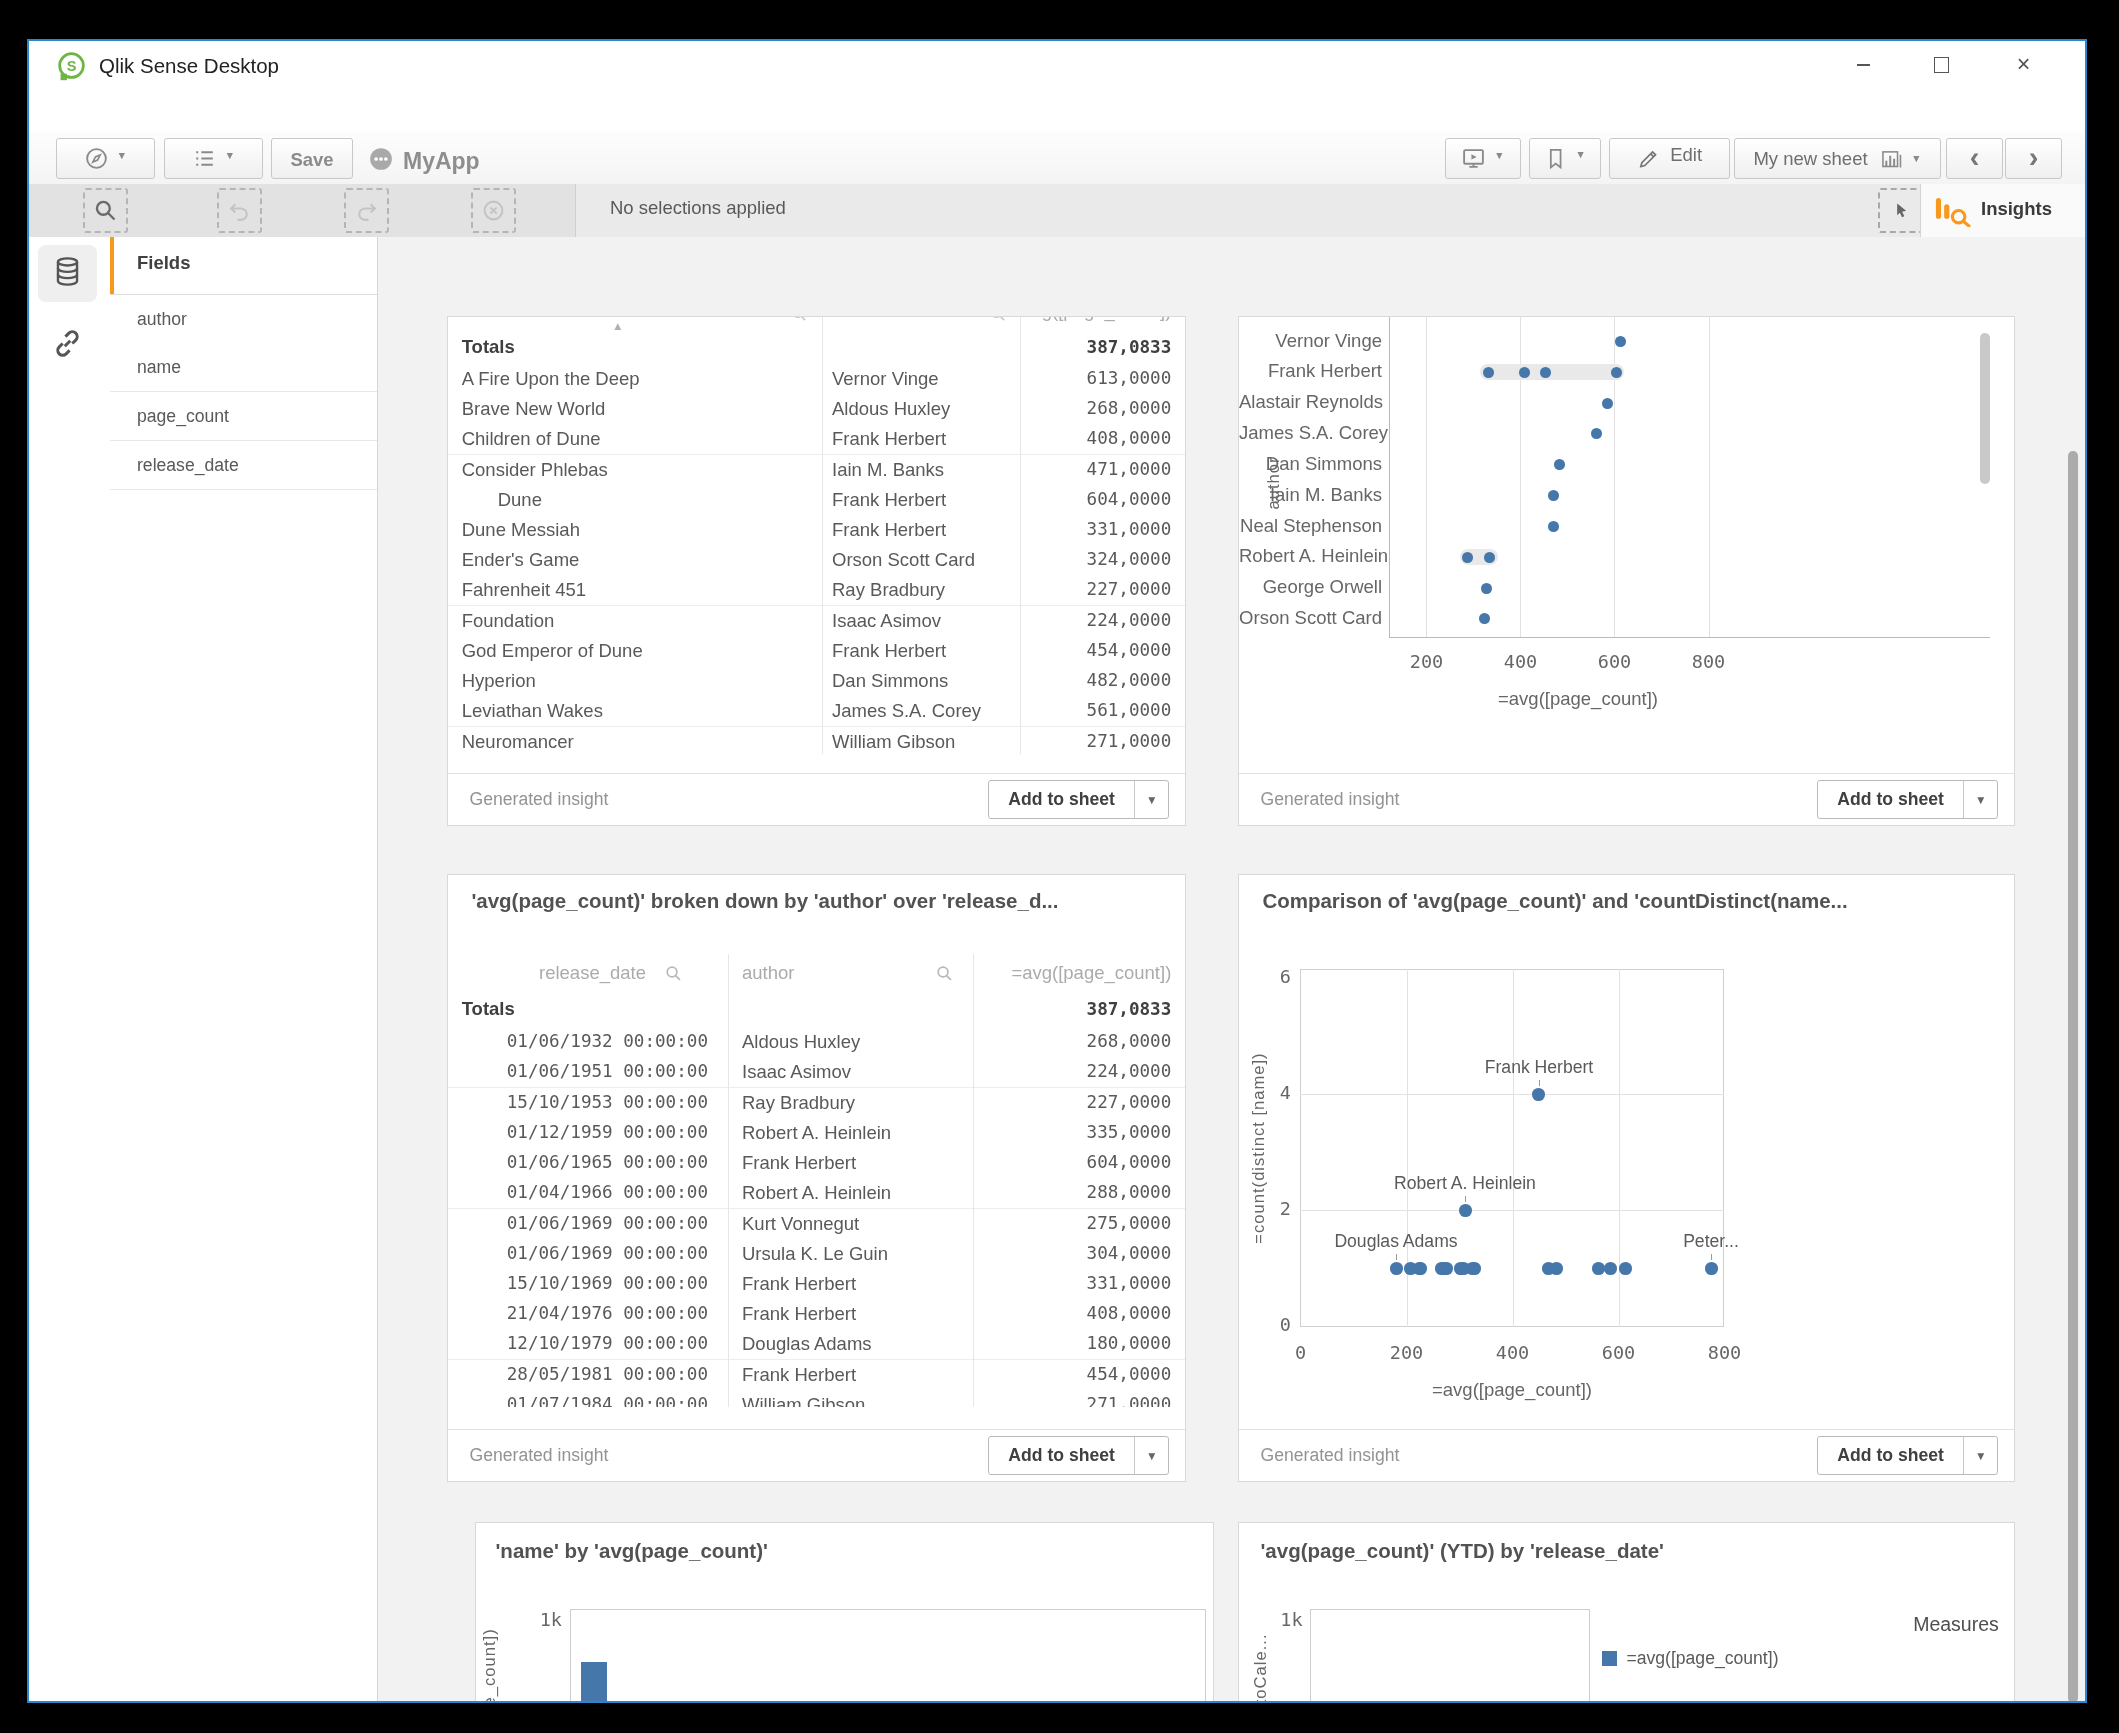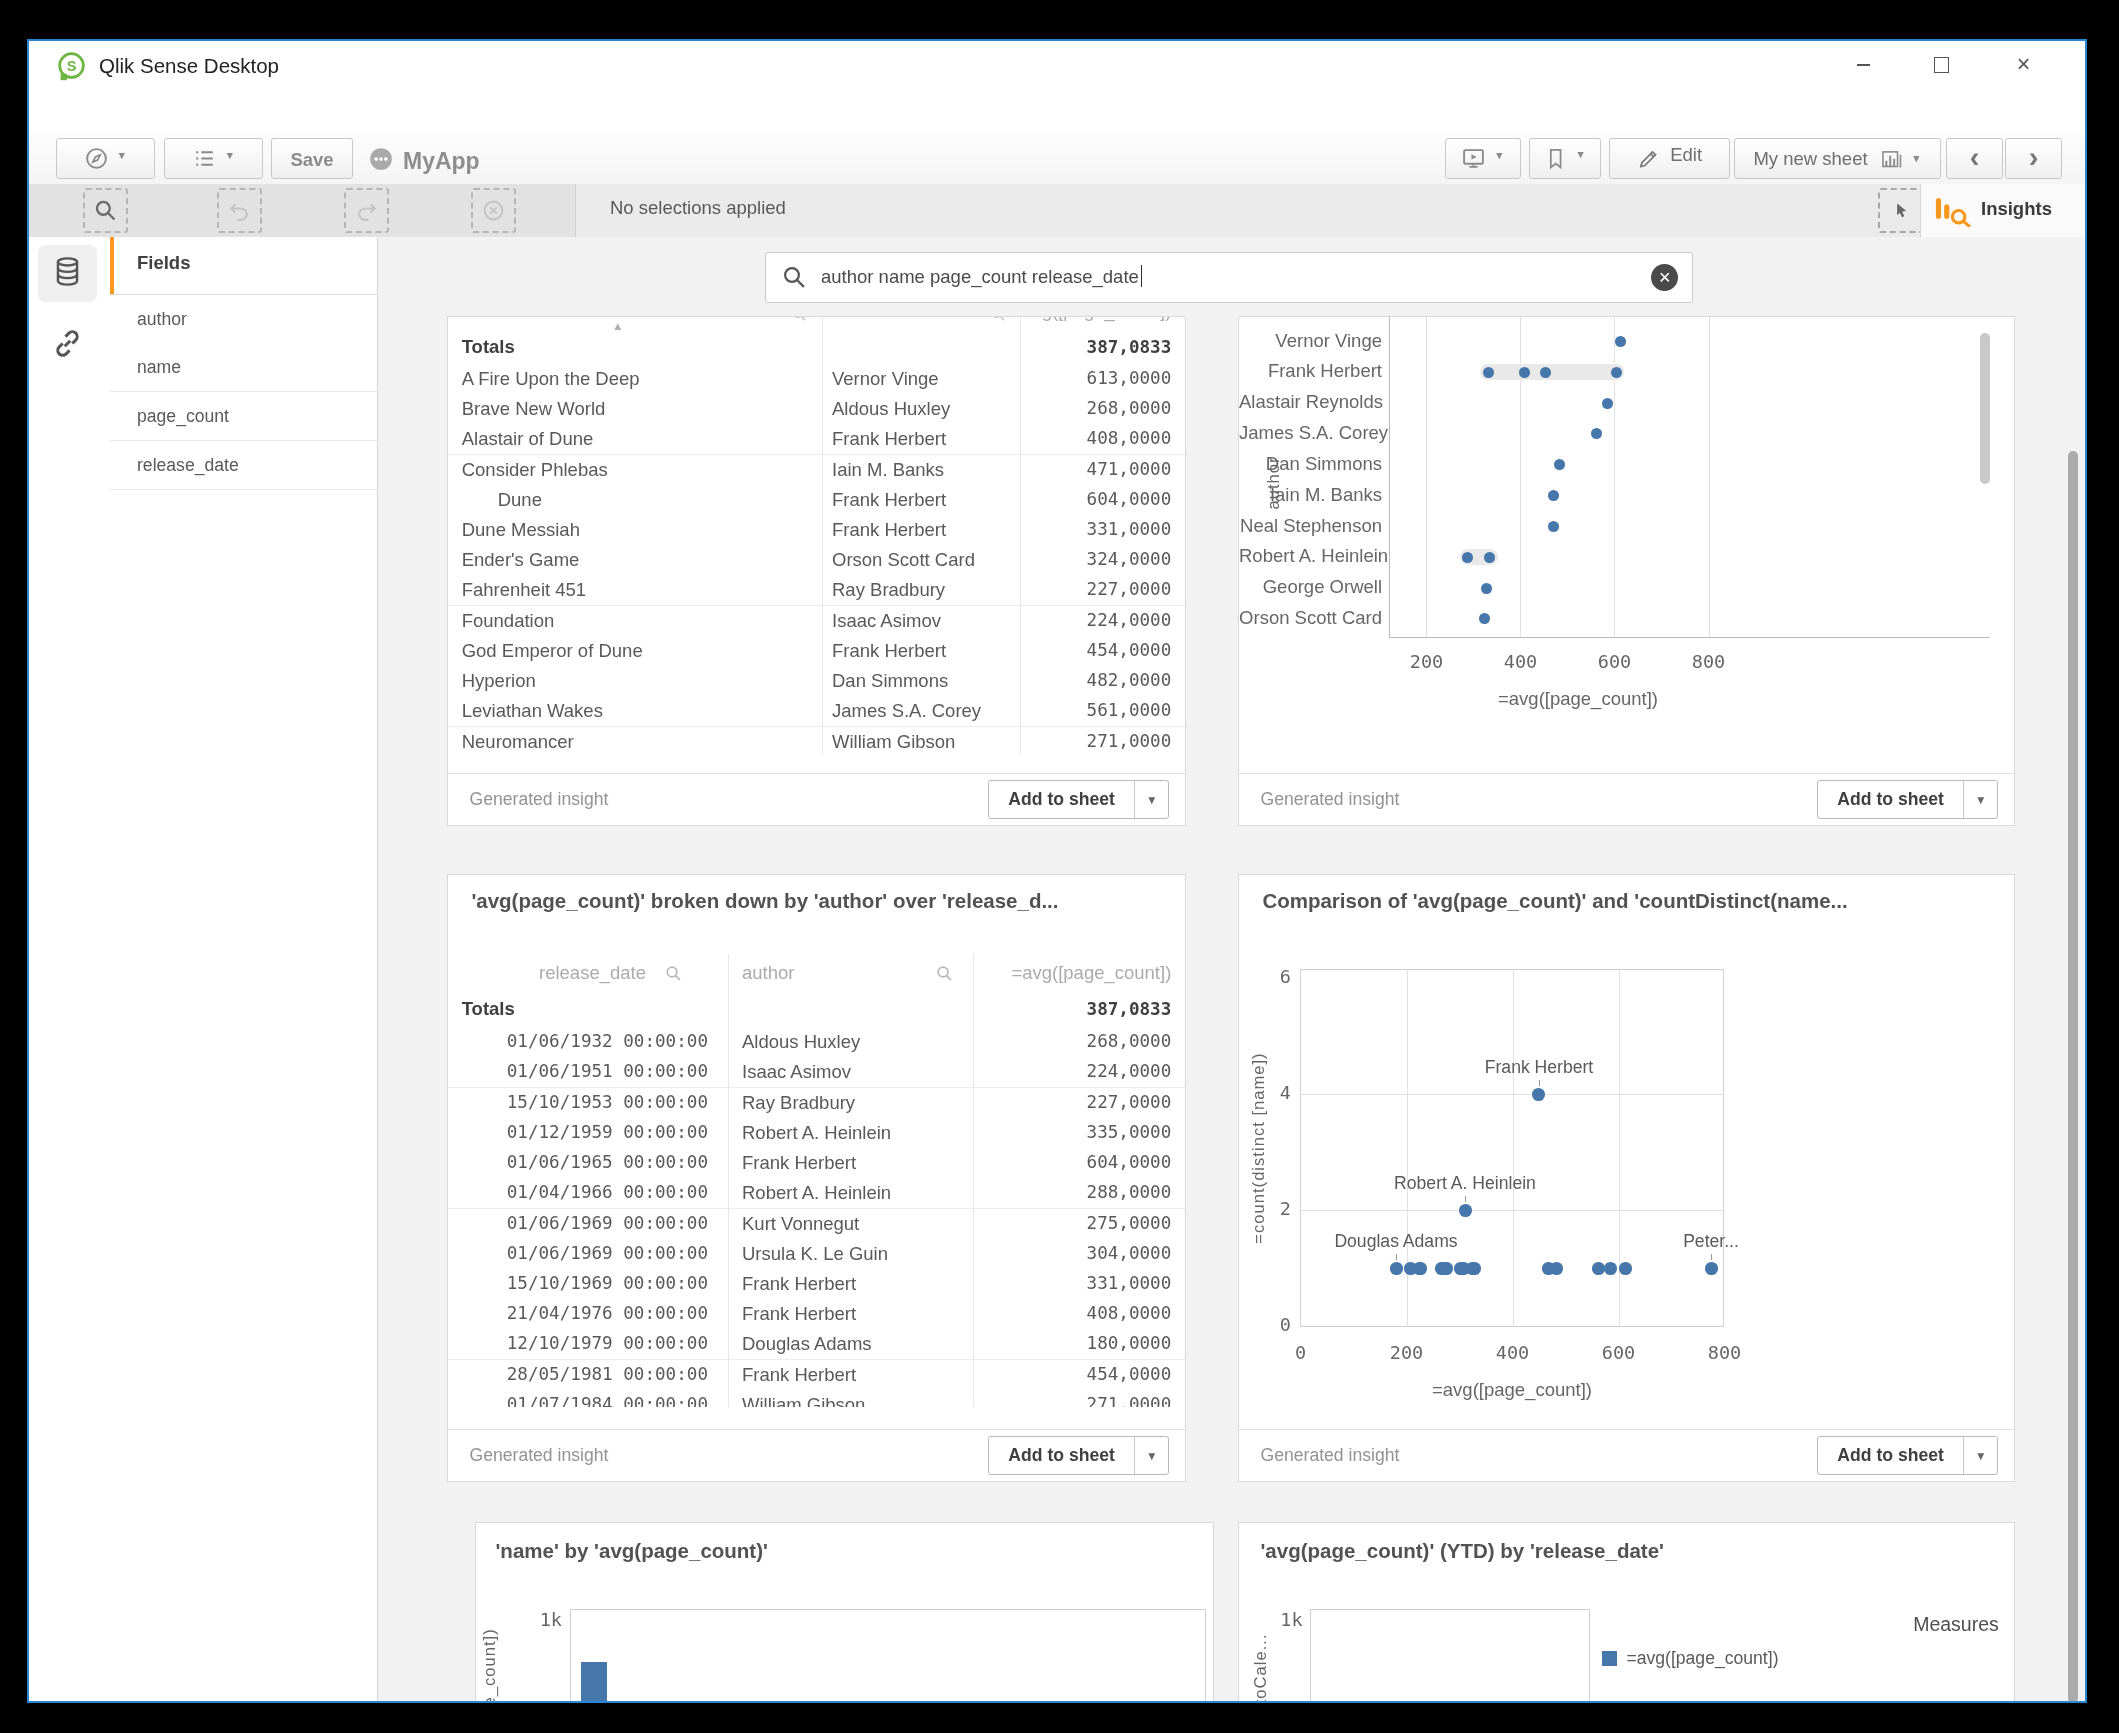--- a/index.html
+++ b/index.html
@@ -258,28 +258,20 @@
       <div id="fields-header">Fields</div>
       <div id="fields-hdr-line"></div>
       <div id="fields-list">
           <div class="fielditem" style="top: 58px;">author</div>
           <div class="fielditem" style="top: 106px;">name</div>
           <div class="fielditem" style="top: 155px;">page_count</div>
           <div class="fielditem" style="top: 204px;">release_date</div>
         </div>
     </div>
 
-    <div id="searchbar">
-      <svg class="abs" style="left:15.6px;top:12.7px;" width="25" height="25" viewBox="0 0 20 20">
-        <circle cx="8" cy="8" r="5.5" fill="none" stroke="#555" stroke-width="1.8"></circle>
-          <line x1="12" y1="12" x2="17.5" y2="17.5" stroke="#555" stroke-width="1.8"></line>
-      </svg>
-      <span id="search-query"><span>author name page_count release_date</span><span id="search-caret"></span></span>
-      <div id="search-clear">✕</div>
-    </div>
 
     <div class="card" id="card1">
       <div class="twrap" style="top:0;height:437px;">
         <div class="thead" style="top:-25px;">
           <span class="h" style="left:13.7px;">name</span>
           <span class="h" style="left:384px;">author</span>
           <span class="h" style="right:13.7px;">=avg([page_count])</span>
           <svg class="abs" style="left:343px;top:13.7px;" width="16.6" height="16.6" viewBox="0 0 20 20">
             <circle cx="8" cy="8" r="5.5" fill="none" stroke="#c9c9c9" stroke-width="2"></circle>
               <line x1="12" y1="12" x2="17" y2="17" stroke="#c9c9c9" stroke-width="2"></line>
@@ -299,21 +291,21 @@
               <span style="left: 13.7px;">A Fire Upon the Deep</span>
               <span style="left: 384px;">Vernor Vinge</span>
               <span class="num" style="right: 13.7px;">613,0000</span>
             </div>
             <div class="trow" style="top: 77px;">
               <span style="left: 13.7px;">Brave New World</span>
               <span style="left: 384px;">Aldous Huxley</span>
               <span class="num" style="right: 13.7px;">268,0000</span>
             </div>
             <div class="trow" style="top: 107px;">
-              <span style="left: 13.7px;">Alastair of Dune</span>
+              <span style="left: 13.7px;">Children of Dune</span>
               <span style="left: 384px;">Frank Herbert</span>
               <span class="num" style="right: 13.7px;">408,0000</span>
             </div>
             <div class="trow" style="top: 138px;">
               <span style="left: 13.7px;">Consider Phlebas</span>
               <span style="left: 384px;">Iain M. Banks</span>
               <span class="num" style="right: 13.7px;">471,0000</span>
             </div>
             <div class="trow" style="top: 168px;">
               <span style="left: 13.7px; margin-left: 36px;">Dune</span>

